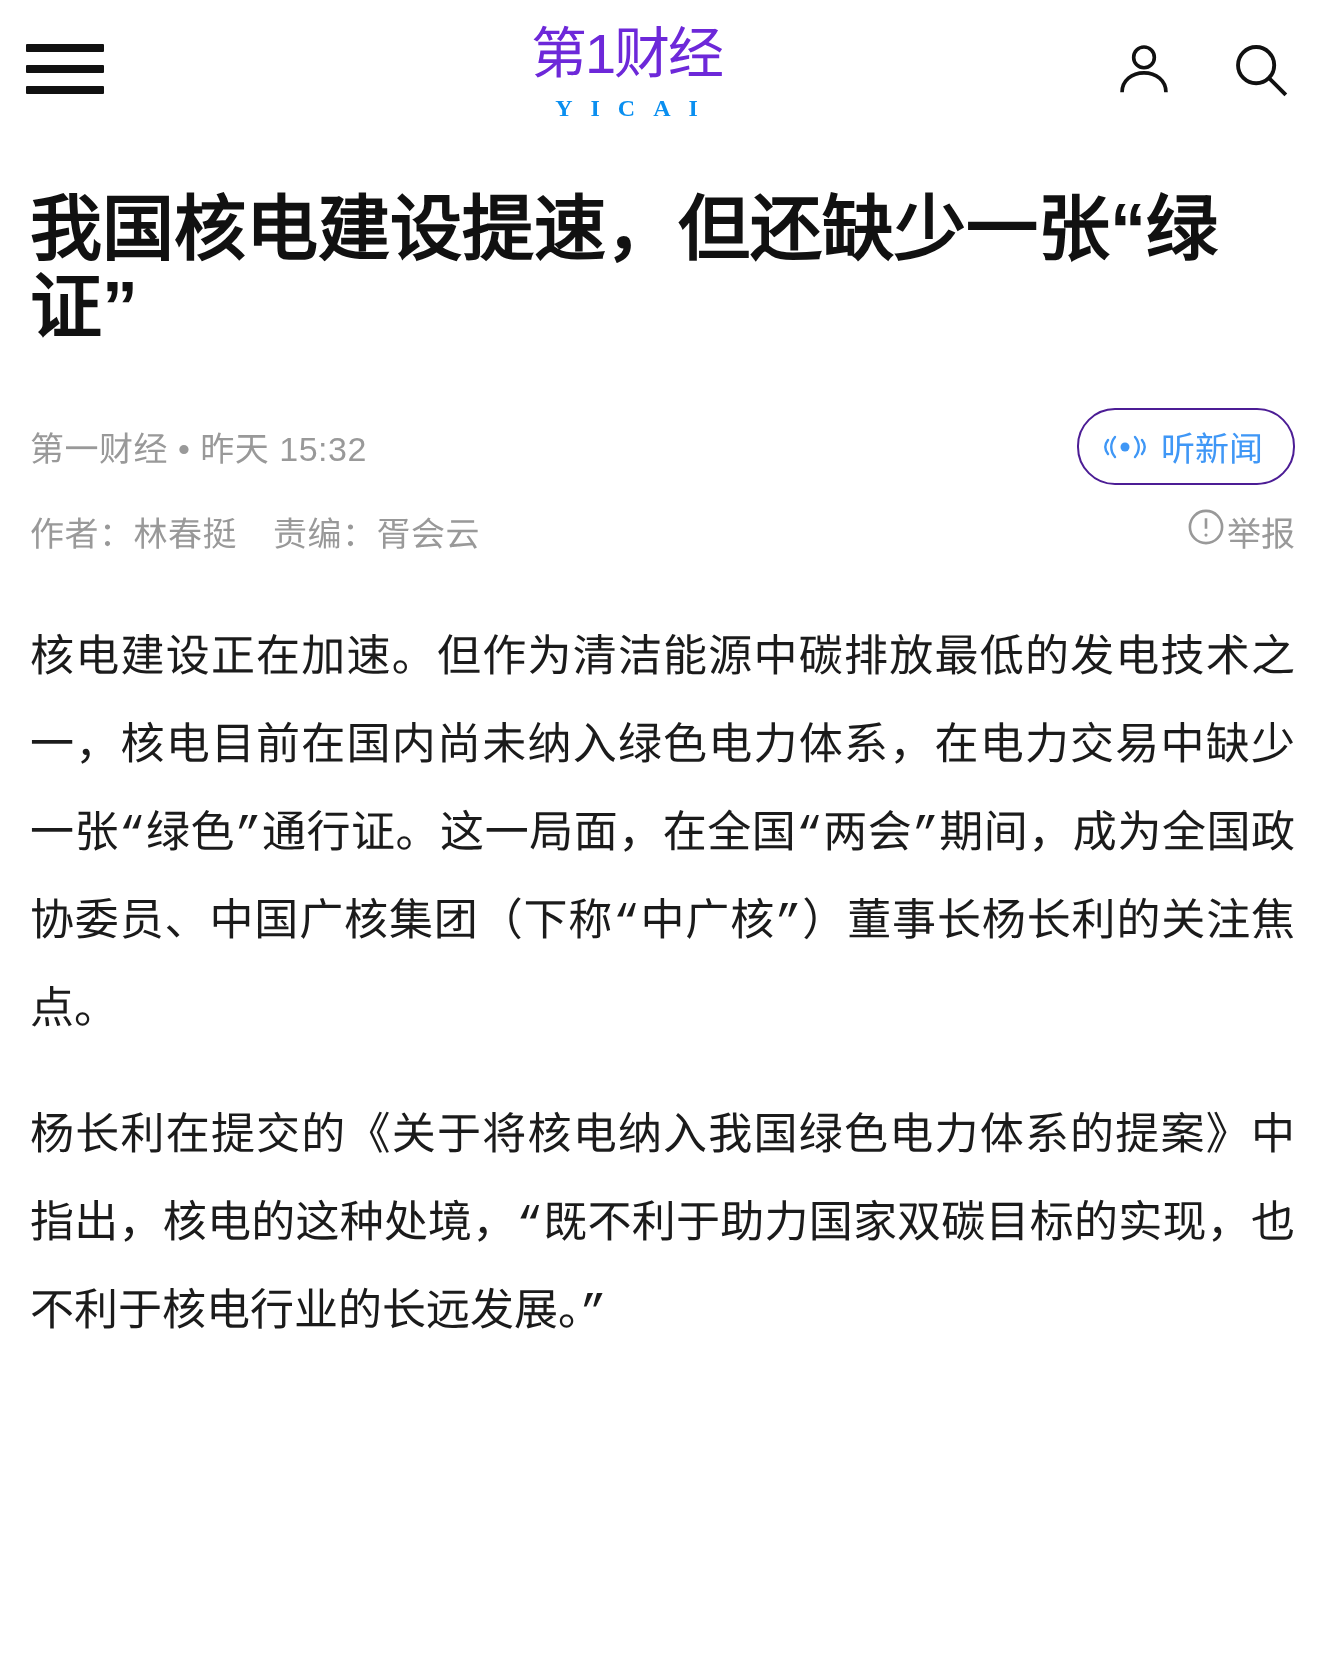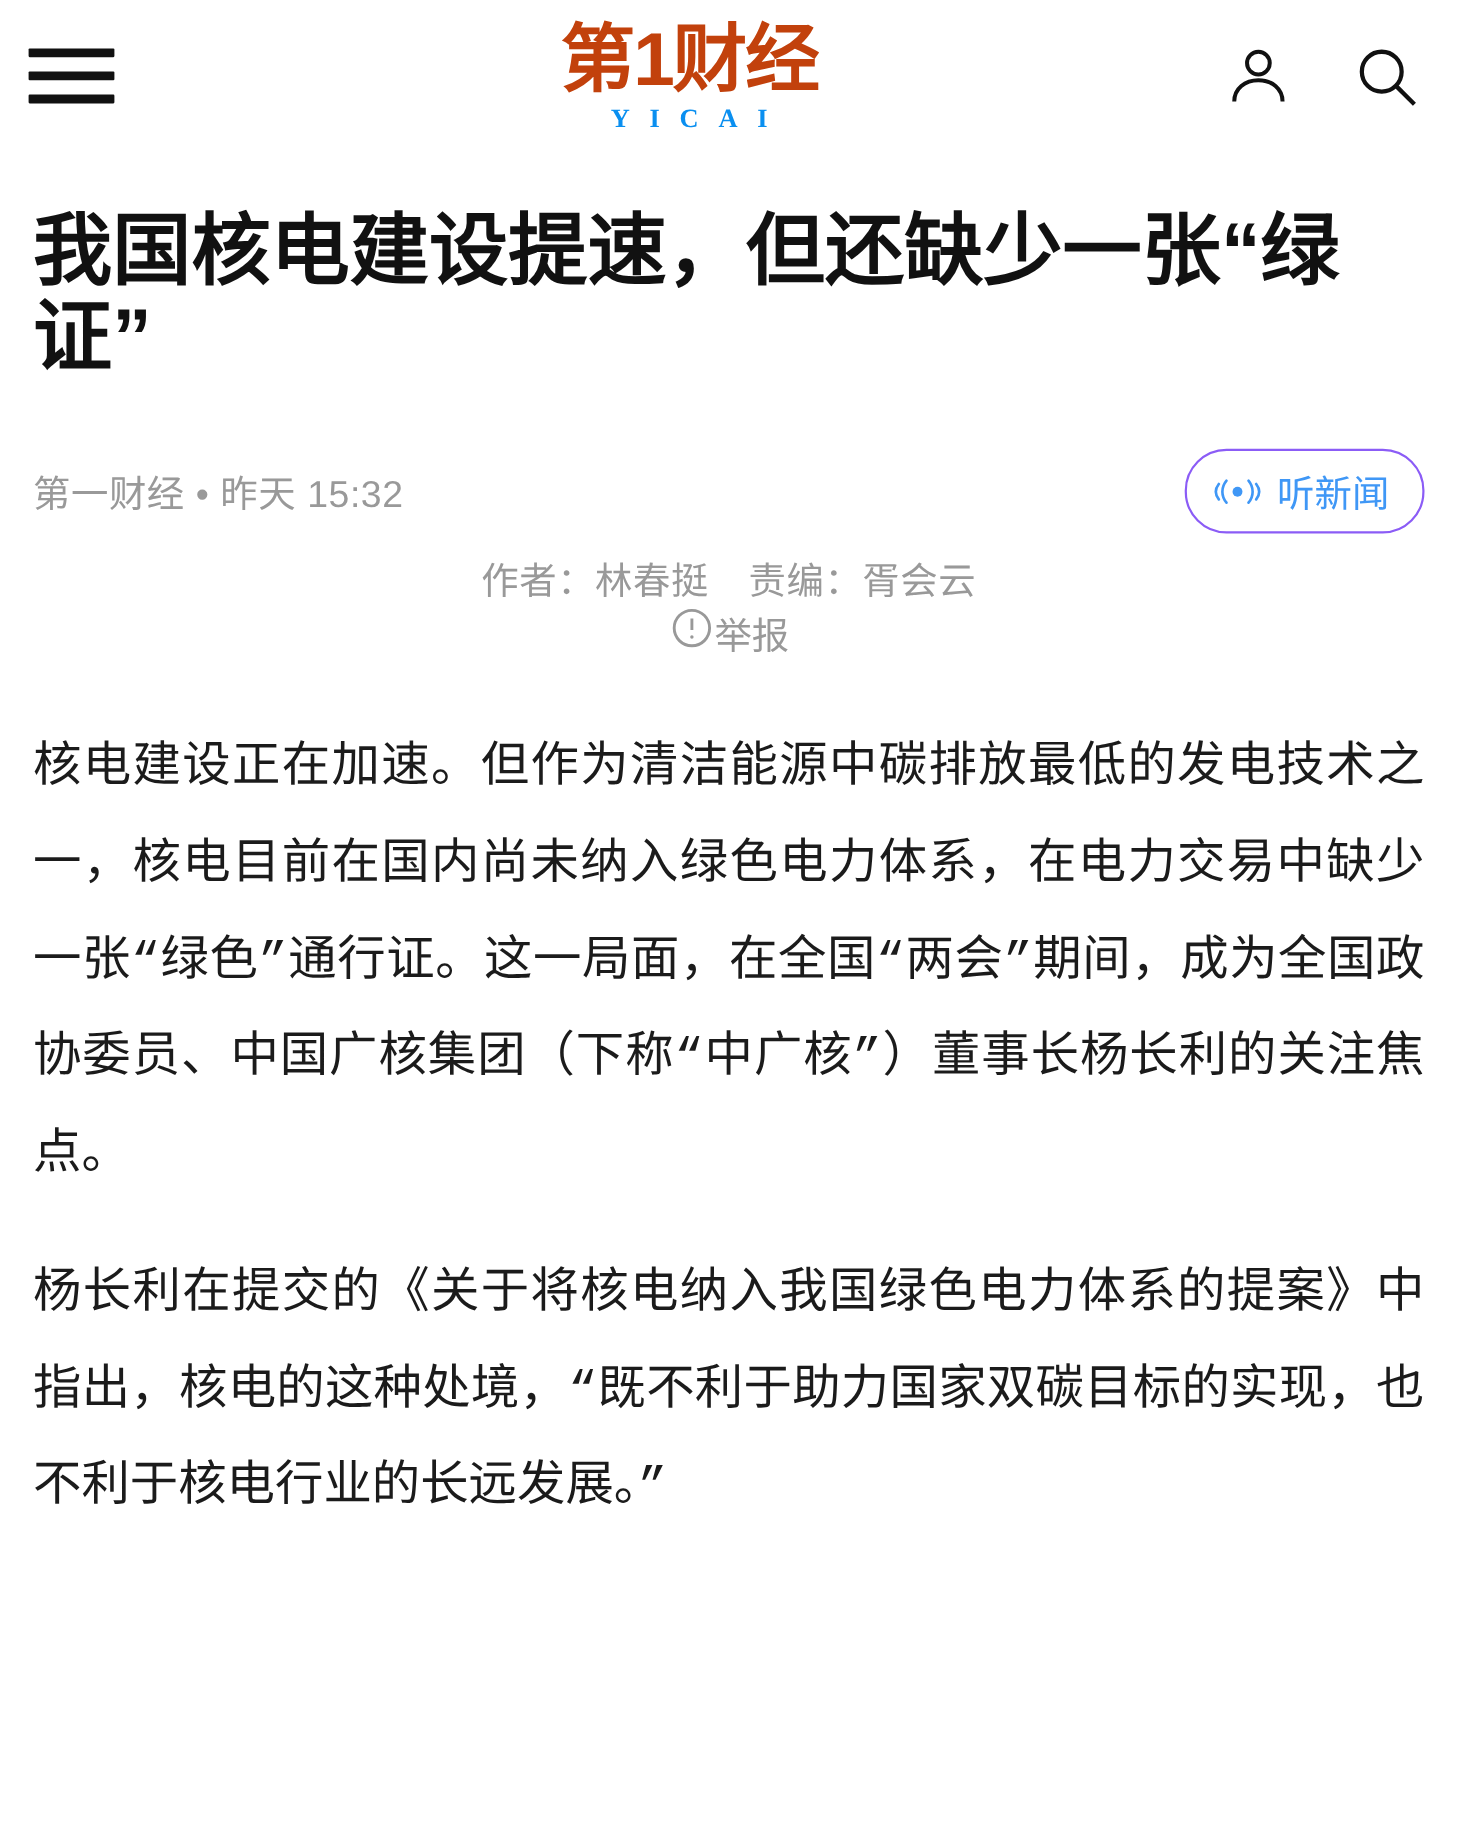--- a/index.html
+++ b/index.html
@@ -48,24 +48,24 @@
 
   .logo {
     display: flex;
     flex-direction: column;
     align-items: center;
     justify-content: center;
     margin-left: 40px;
     cursor: pointer;
   }
   .logo-main {
-    font-size: 68px;
+    font-size: 56px;
     line-height: 78px;
-    font-weight: bold;
-    color: #c2410c;
+    font-weight: normal;
+    color: #6d28d9;
     letter-spacing: -2px;
     white-space: nowrap;
   }
   .logo-sub {
     font-size: 24px;
     line-height: 30px;
     font-weight: bold;
     color: #0a8ff0;
     letter-spacing: 18px;
     padding-left: 18px;
@@ -104,40 +104,40 @@
   .meta {
     margin-top: 62px;
   }
 
   .meta-row {
     display: flex;
     align-items: center;
     justify-content: space-between;
     min-height: 60px;
   }
-  .meta-row + .meta-row { margin-top: 16px; flex-direction: column; }
+  .meta-row + .meta-row { margin-top: 16px; }
 
   .meta-source {
     font-size: 34px;
     color: #999999;
     letter-spacing: 0.5px;
   }
 
   .meta-authors {
     font-size: 34px;
     color: #999999;
     letter-spacing: 0.5px;
   }
   .meta-authors .gap { display: inline-block; width: 26px; }
 
   .listen-btn {
     display: flex;
     align-items: center;
     gap: 14px;
-    border: 2px solid #8b5cf6;
+    border: 2px solid #4c1d95;
     border-radius: 38px;
     padding: 12px 30px 12px 24px;
     color: #3f97f6;
     font-size: 34px;
     cursor: pointer;
     background: #ffffff;
   }
   .listen-btn .wave { display: flex; align-items: center; }
 
   .report-btn {

